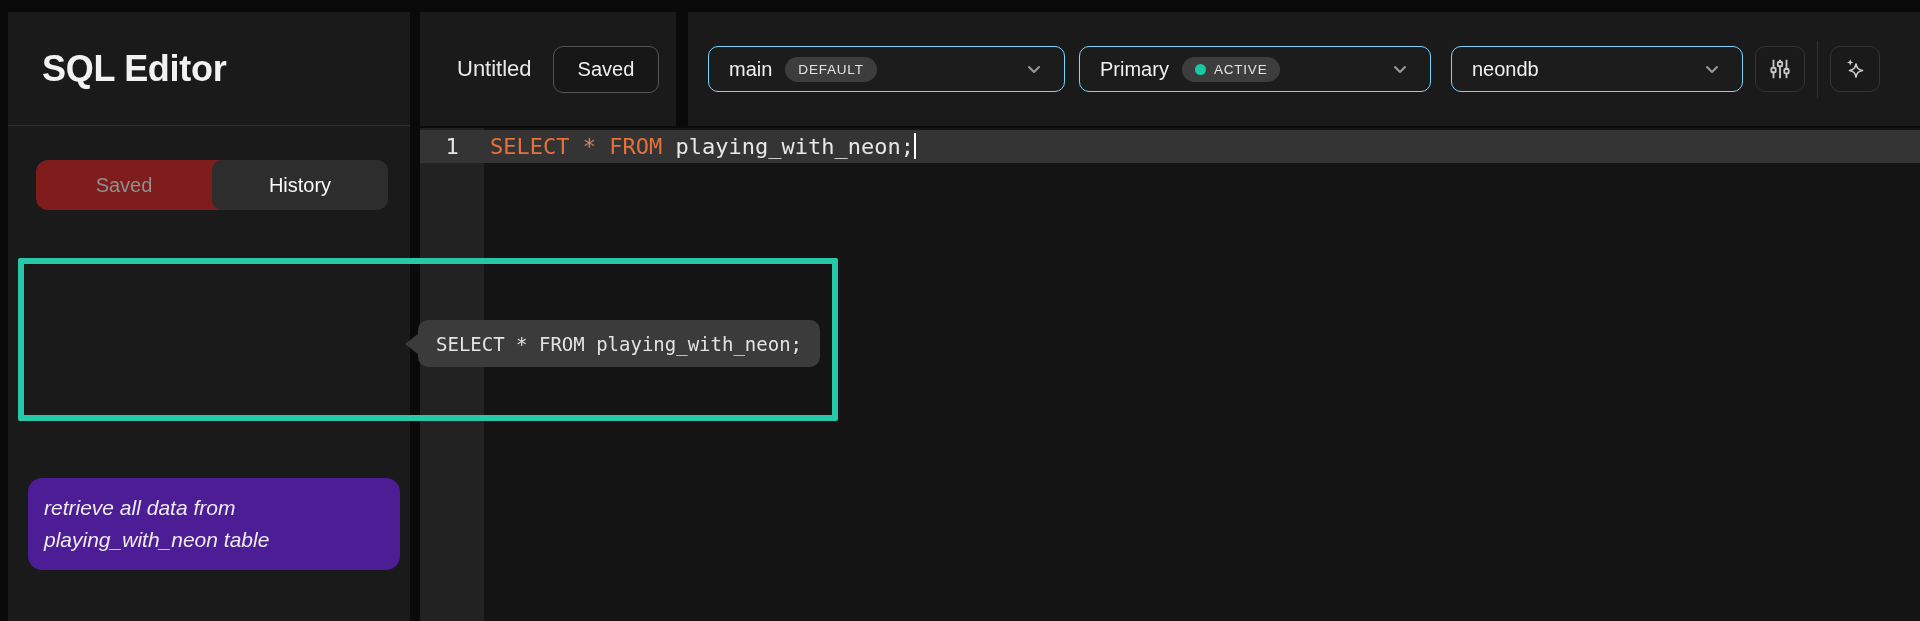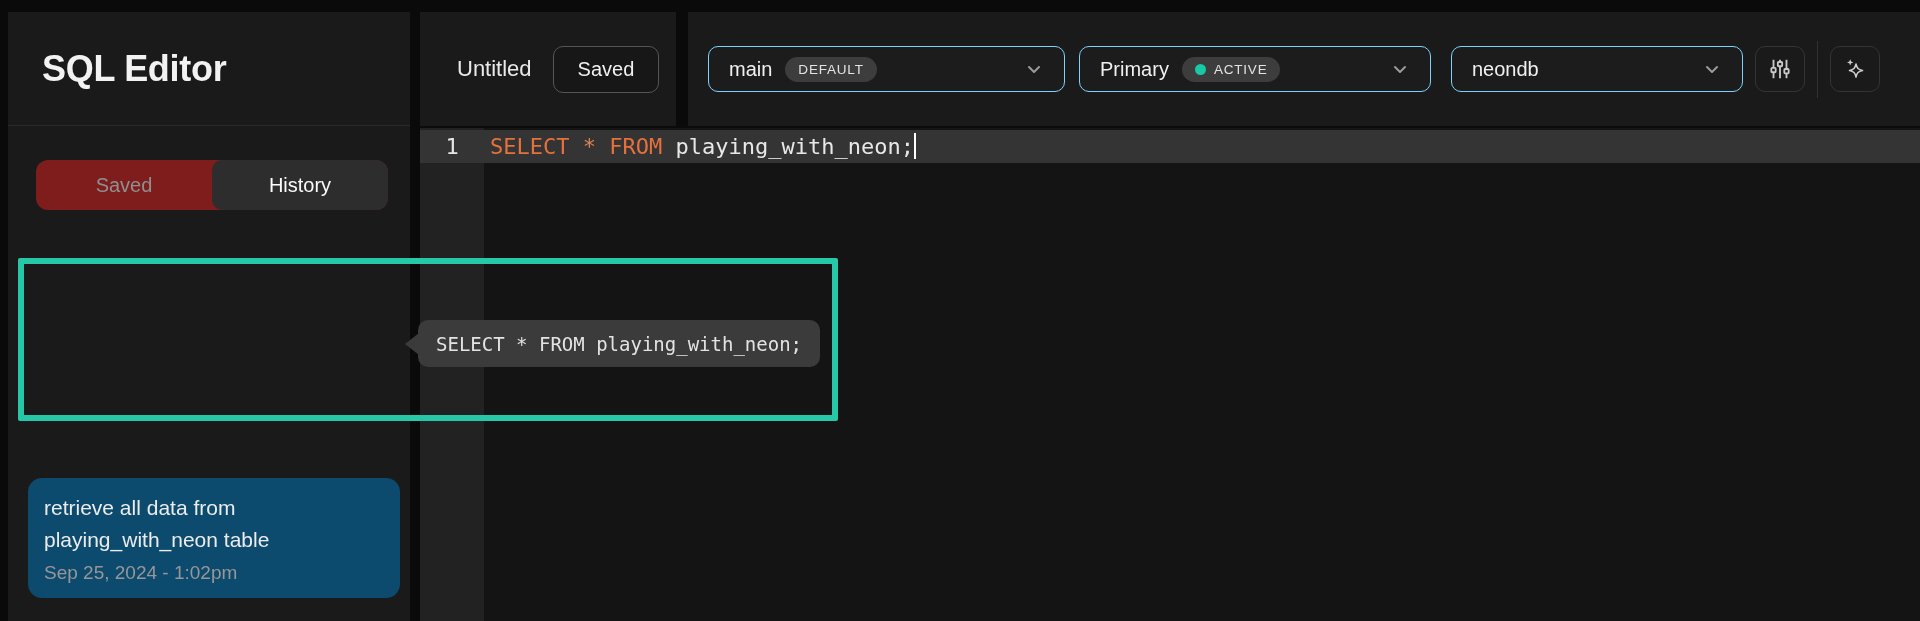--- a/index.html
+++ b/index.html
@@ -15,21 +15,21 @@
   .sidebar-title { font-size:36px; font-weight:700; letter-spacing:-0.3px; color:#f2f2f2; }
 
   .tabs { margin:34px 0 0 28px; width:352px; height:50px; background:#7f1d1d;
           border-radius:12px; display:flex; overflow:hidden; }
   .tab { flex:1; display:flex; align-items:center; justify-content:center;
          font-size:20px; color:#8f8f8f; cursor:pointer; border-radius:10px; }
   .tab.active { background:#2d2d2d; color:#fafafa; }
 
   .history-list { position:relative; }
   .history-item { position:absolute; left:20px; width:380px; padding:14px 16px; }
-  .history-item.selected { top:268px; width:372px; background:#0c4a6e; border-radius:14px; }
+  .history-item.selected { top:268px; width:372px; background:#4c1d95; border-radius:14px;font-style:italic; }
   .history-title { font-size:21px; line-height:32px; color:#ececec; max-width:314px;
                    overflow-wrap:anywhere; }
   .history-time { margin-top:6px; font-size:19px; color:#979797; }
 
   
   .highlight-rect { position:absolute; left:18px; top:258px; width:820px; height:163px;
                     border:6px solid #27c8a8; border-radius:2px; z-index:6; pointer-events:none; }
 
   
   .tooltip { position:absolute; left:418px; top:320px; height:47px; z-index:5;
@@ -96,21 +96,20 @@
     </div>
 
     <div class="tabs">
       <div class="tab">Saved</div>
       <div class="tab active">History</div>
     </div>
 
     <div class="history-list">
       <div class="history-item selected">
         <div class="history-title">retrieve all data from playing_with_neon table</div>
-        <div class="history-time">Sep 25, 2024 - 1:02pm</div>
       </div>
 
     </div>
   </div>
 
   <div class="editor-col">
     <div class="editor-header">
 
       <div class="file-panel">
         <div class="file-title">Untitled</div>

